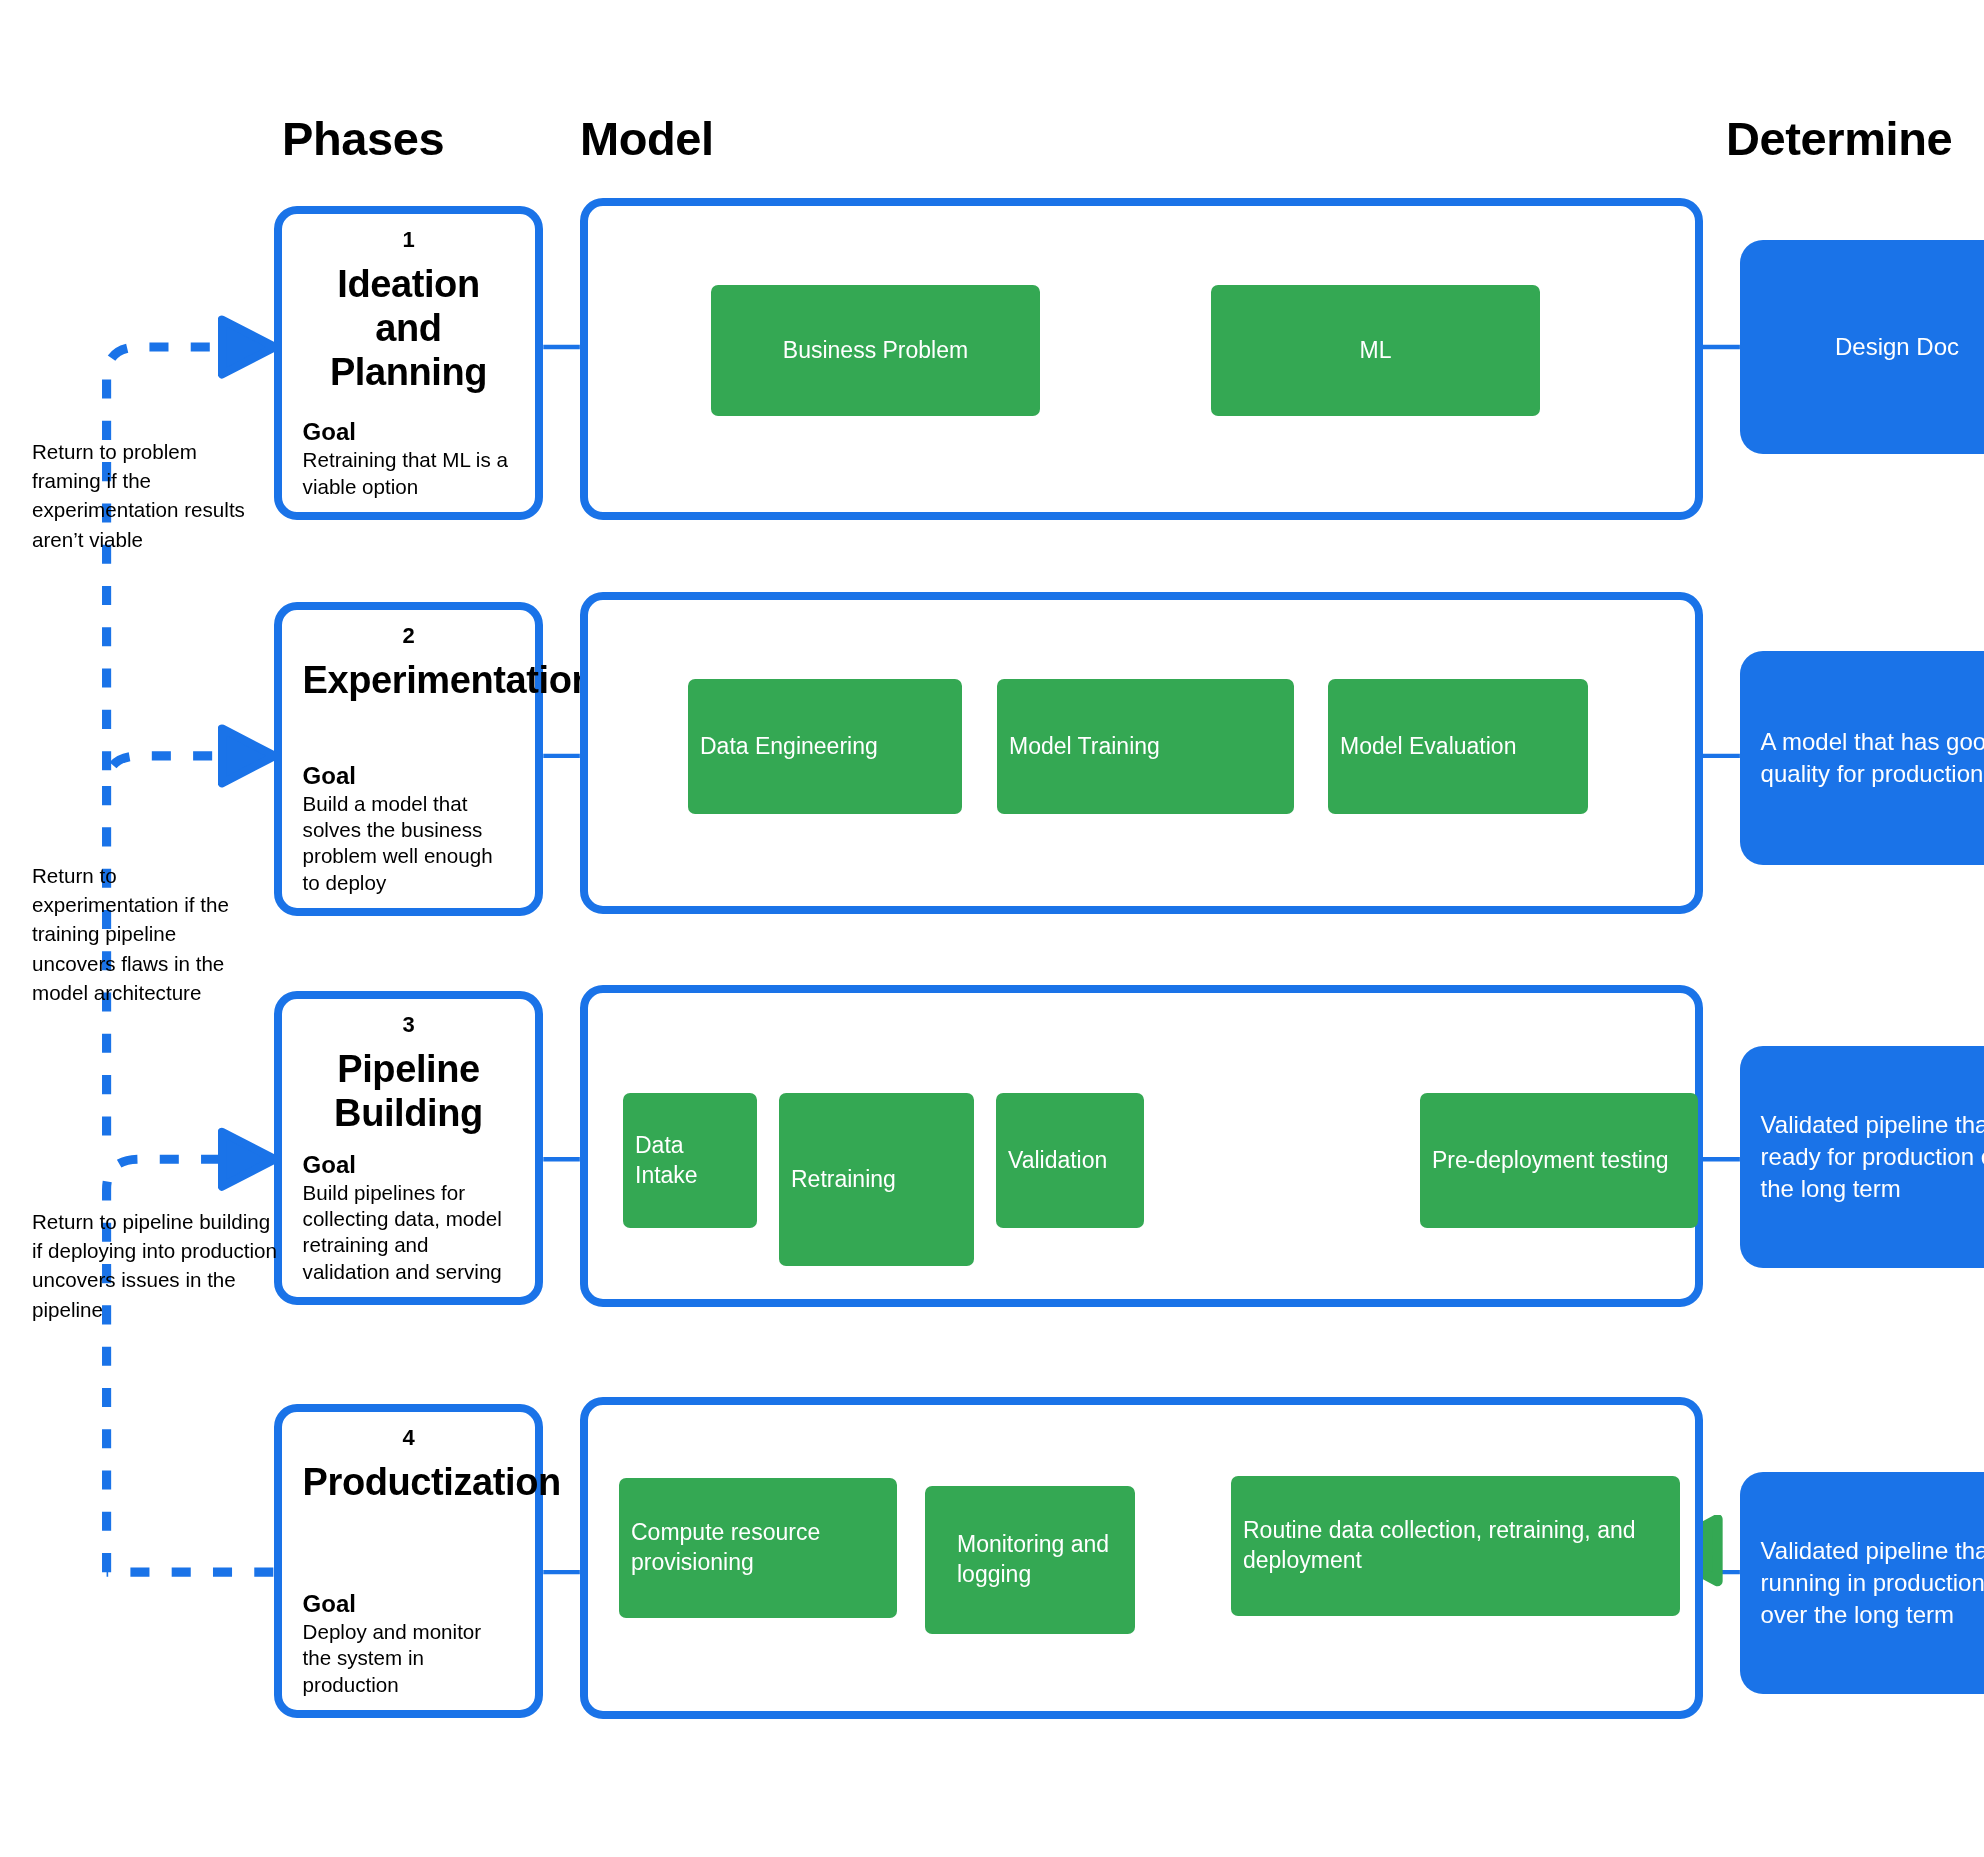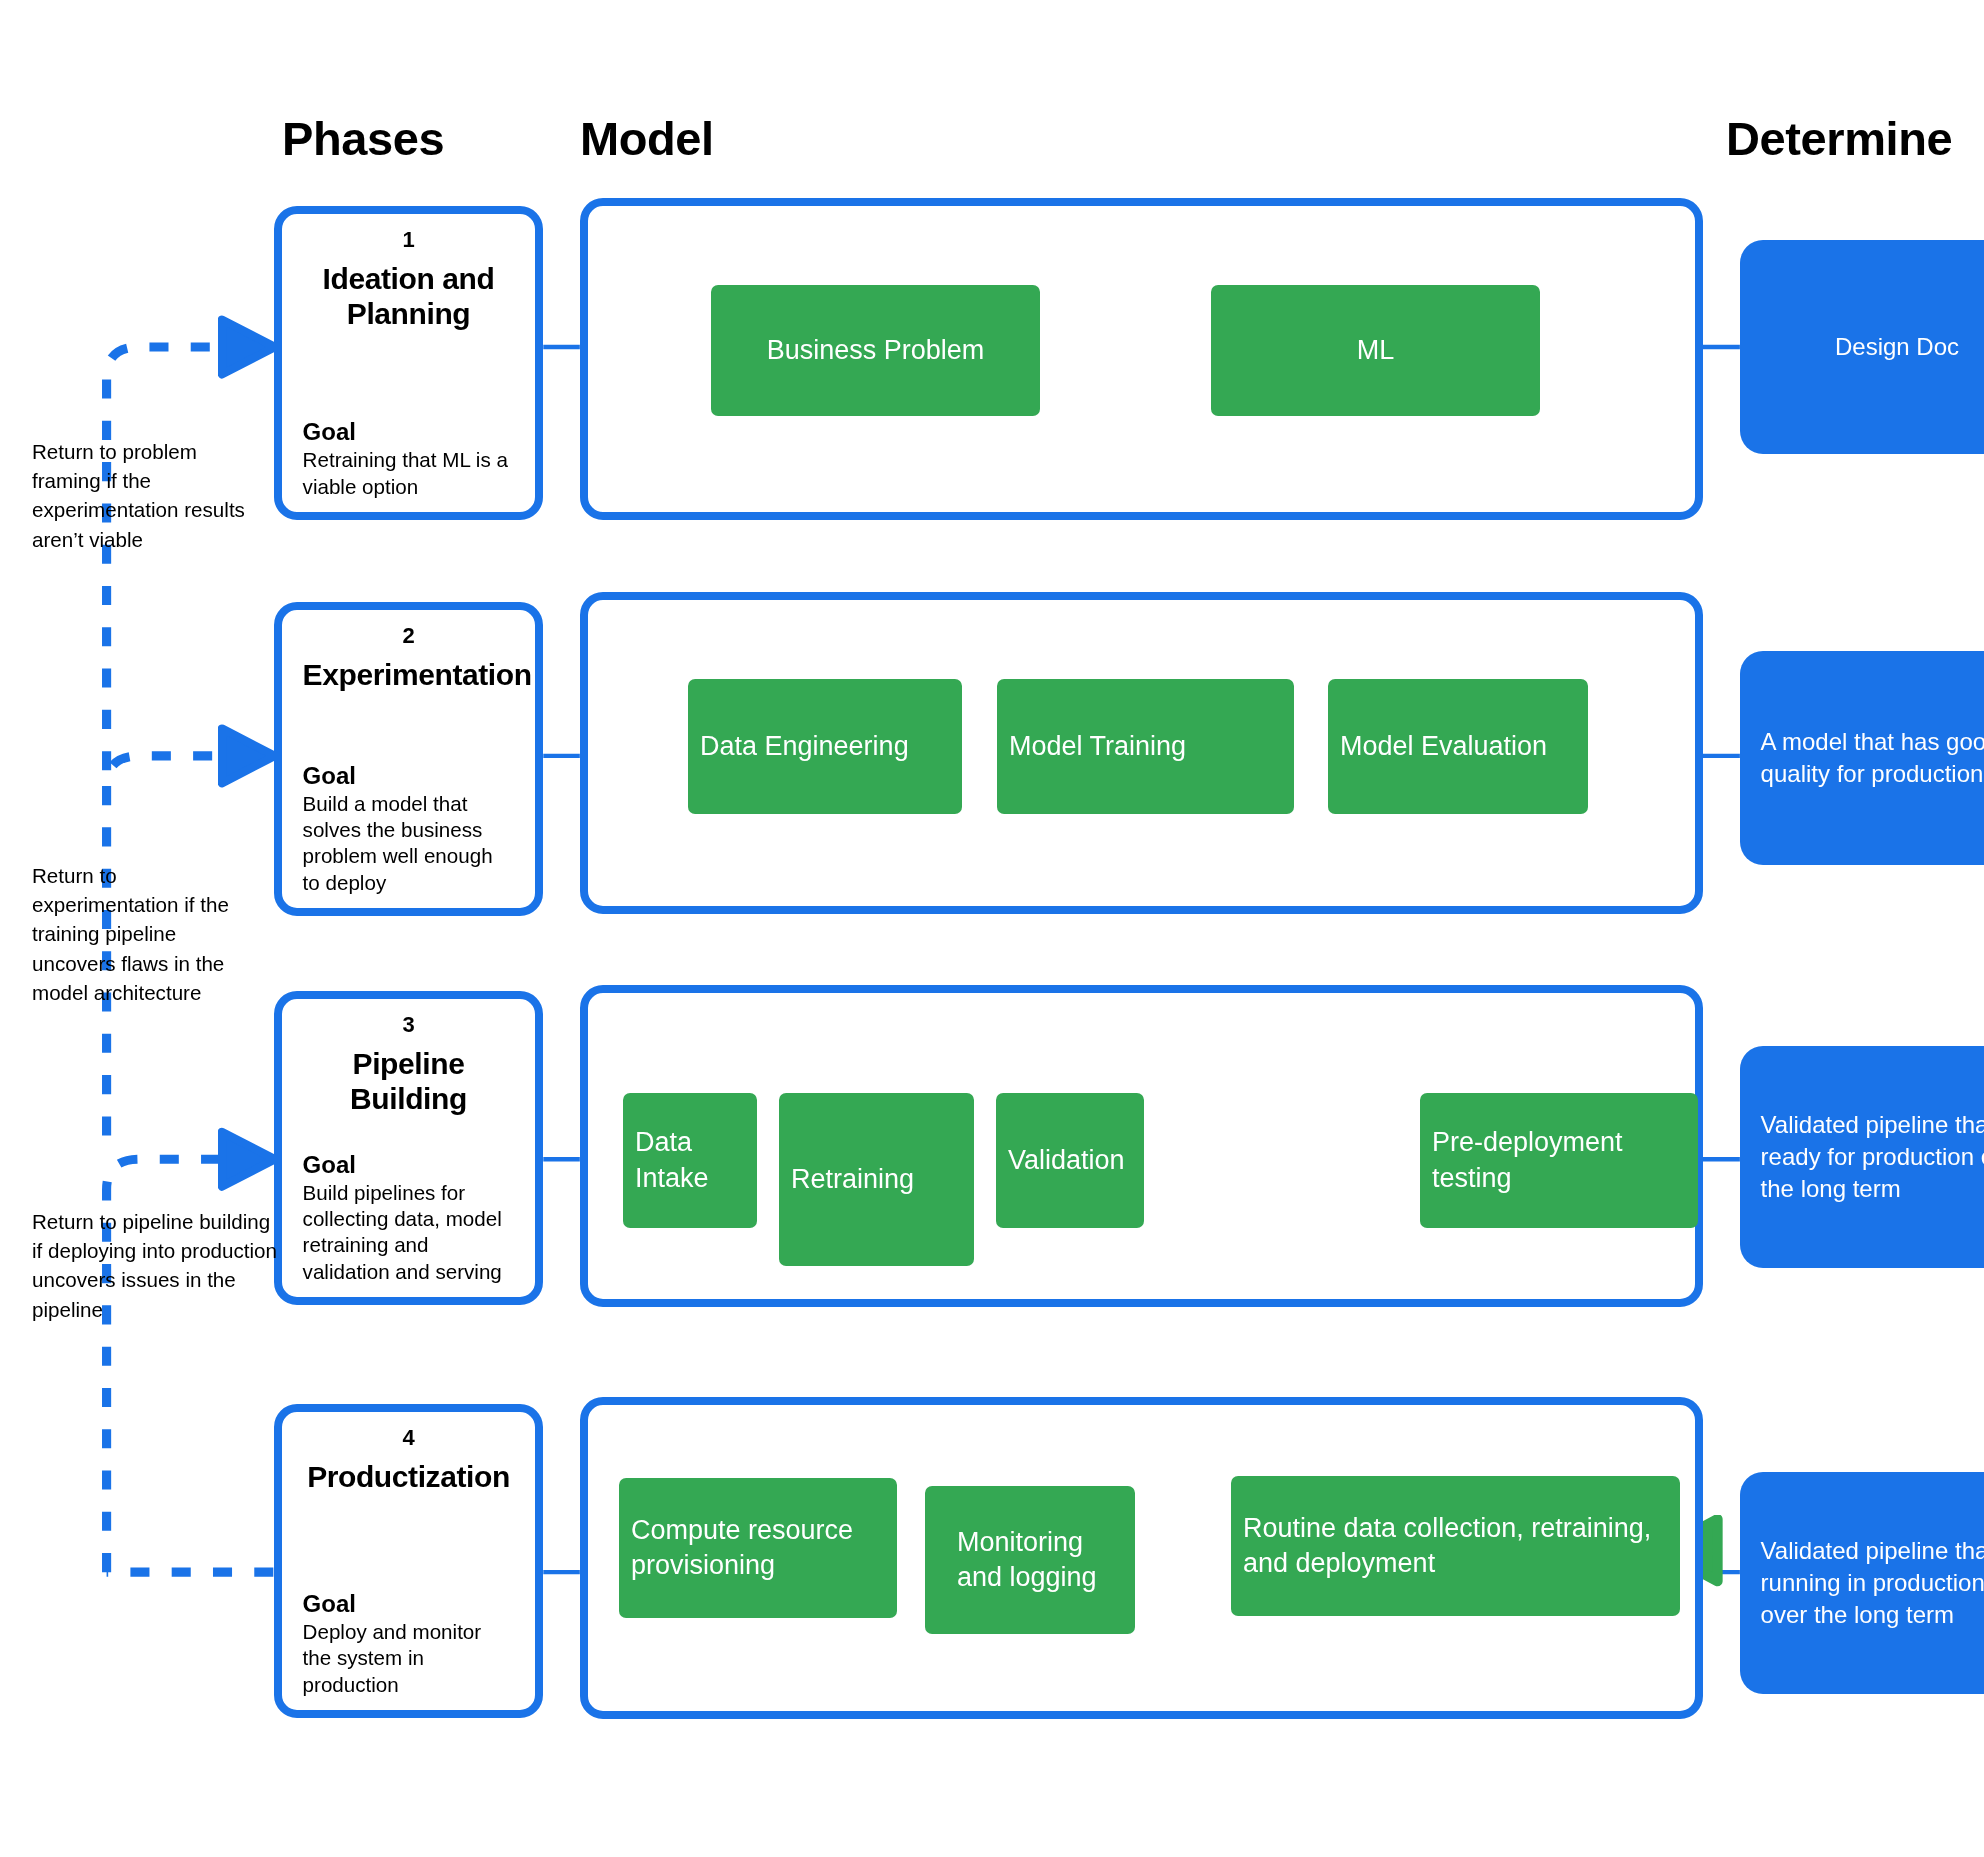--- a/index.html
+++ b/index.html
@@ -36,21 +36,21 @@
   .phase-num{
     text-align:center;
     font-size:22px;
     font-weight:bold;
     color:#000;
     line-height:1.1;
     margin-bottom:10.3px;
   }
   .phase-title{
     text-align:center;
-    font-size:30px;
+    font-size:38px;
     font-weight:bold;
     color:#000;
     line-height:1.16;
     letter-spacing:-0.4px;
   }
   .goal-label{
     font-size:24px;
     font-weight:bold;
     color:#000;
     line-height:1.2;
@@ -74,21 +74,21 @@
   
   .task-box{
     position:absolute;
     box-sizing:border-box;
     background:#34a853;
     border-radius:7.1px;
     color:#ffffff;
     display:flex;
     align-items:center;
     justify-content:flex-start;
-    font-size:27px;
+    font-size:23px;
     line-height:1.3;
     padding:0 12px;
   }
   .task-box.center{justify-content:center;text-align:center;}
 
   
   .outcome-box{
     position:absolute;
     box-sizing:border-box;
     background:#1a73e8;

